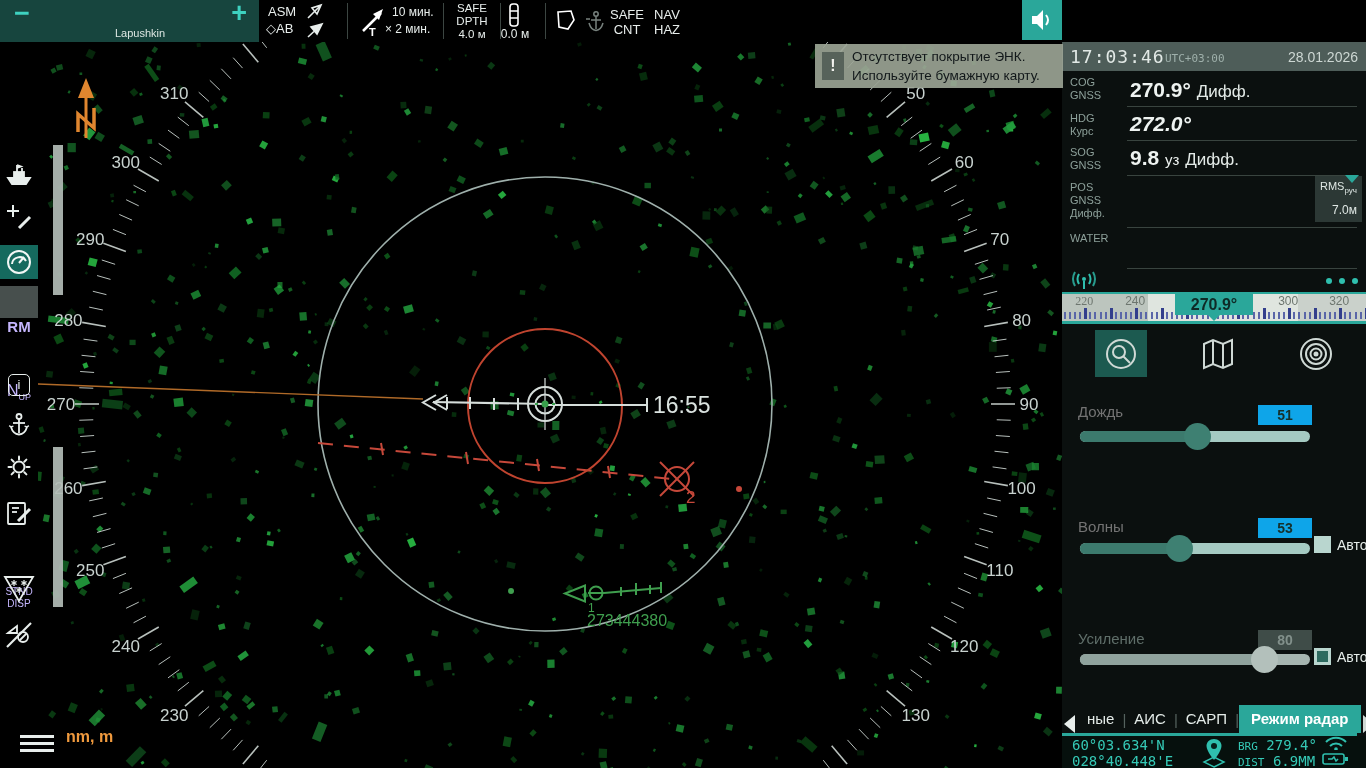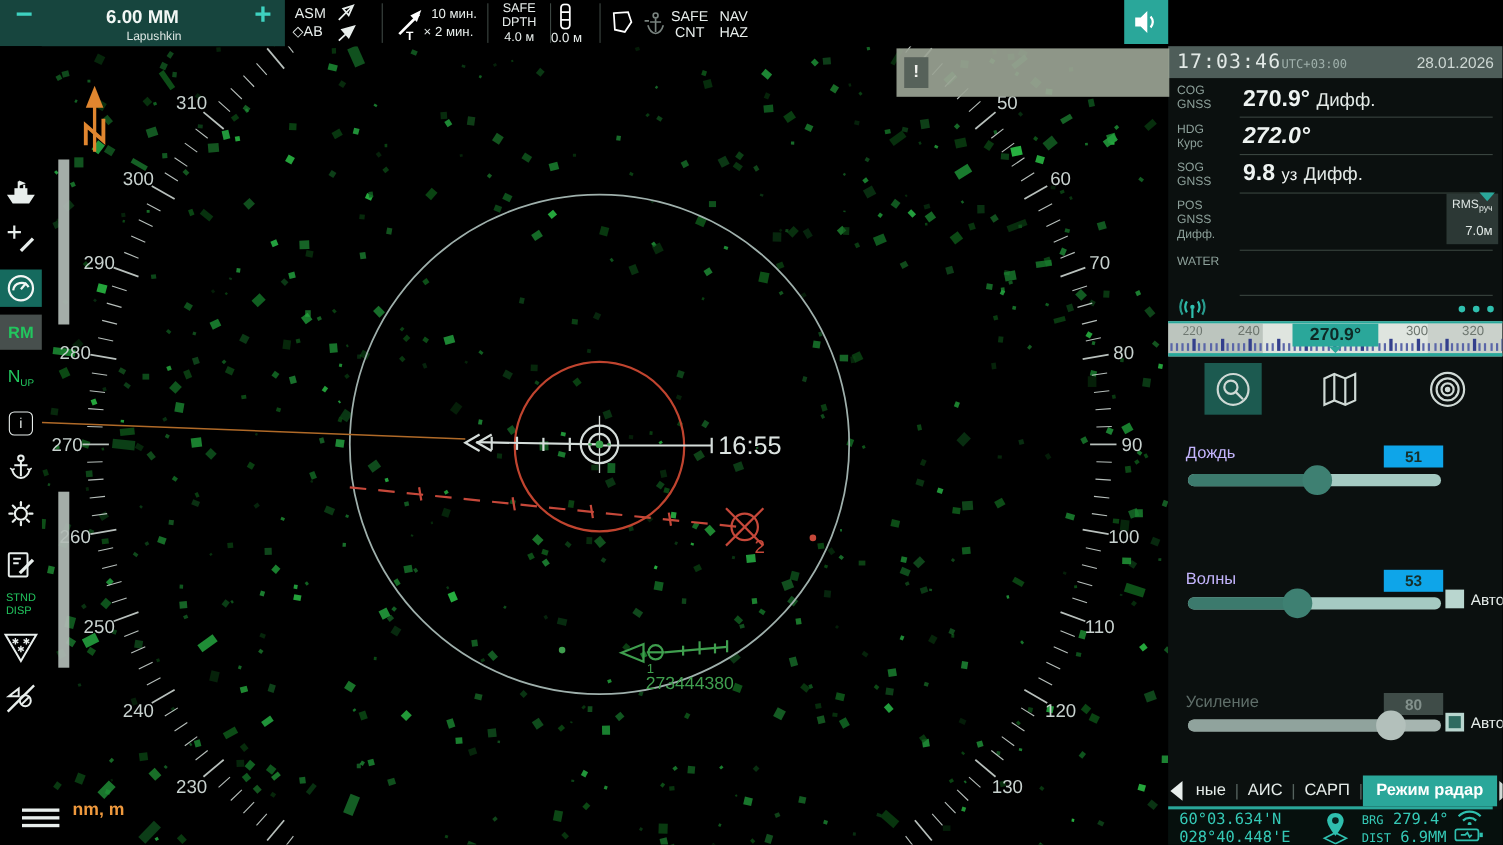--- a/index.html
+++ b/index.html
@@ -60,53 +60,53 @@
   .tape-lab{position:absolute;top:0px;font-size:12px;color:#6d766f;transform:translateX(-50%);}
   #hdg-badge{position:absolute;left:113px;top:0px;width:78px;height:21px;background:#2aa79a;text-align:center;font-size:16px;font-weight:bold;color:#0e2a26;line-height:21px;}
   #hdg-badge::after{content:"";position:absolute;left:50%;top:21px;margin-left:-6px;border-left:6px solid transparent;border-right:6px solid transparent;border-top:6px solid #2aa79a;}
 
   
   .mode-btn{position:absolute;top:288px;width:52px;height:47px;cursor:pointer;}
   .mode-btn.sel{background:#1c5a50;}
   .mode-btn svg{margin:6px 0 0 8px;}
 
   
-  .sl-label{position:absolute;left:16px;font-size:15px;color:#c4b5fd;}
+  .sl-label{position:absolute;left:16px;font-size:15px;color:#737373;}
   .sl-chip{position:absolute;left:196px;width:54px;height:20px;background:#0ea5e9;color:#16302b;font-size:14px;font-weight:bold;text-align:center;line-height:20px;}
   .sl-track{position:absolute;left:18px;width:230px;height:11px;border-radius:6px;background:#a5cac2;cursor:pointer;}
   .sl-fill{position:absolute;left:0;top:0;height:11px;border-radius:6px 0 0 6px;background:#3c7a6d;}
   .sl-knob{position:absolute;top:-8px;width:27px;height:27px;border-radius:50%;background:#3e8072;cursor:grab;}
   .auto-box{position:absolute;left:252px;width:17px;height:17px;background:#b9d6cf;cursor:pointer;}
   .auto-box.on::after{content:"";position:absolute;left:3px;top:3px;width:11px;height:11px;background:#2e6b60;}
   .auto-lab{position:absolute;left:275px;font-size:14px;color:#e6edea;}
   .sl-disabled .sl-label{color:#5f6e69;}
   .sl-disabled .sl-chip{background:#3f4c48;color:#82908b;}
   .sl-disabled .sl-track{background:#a6b5b0;}
   .sl-disabled .sl-fill{background:#90a39d;}
   .sl-disabled .sl-knob{background:#b3c0bb;}
 
   
-  #tabs-row{left:0;top:663px;width:295px;height:28px;border-bottom:3px solid #2aa79a;display:flex;align-items:center;}
+  #tabs-row{left:0;top:663px;width:295px;height:28px;border-bottom:3px solid #2aa79a;display:flex;align-items:flex-end;}
   .tab{font-size:15px;color:#e4ebe8;padding:4px 8px;cursor:pointer;white-space:nowrap;height:20px;line-height:20px;}
   .tab.active{background:#2aa79a;color:#fff;font-weight:bold;padding:4px 12px;}
   .tab-sep{color:#55625e;font-size:15px;}
   .tab-arrow{width:0;height:0;cursor:pointer;}
   #tab-prev{border-top:9px solid transparent;border-bottom:9px solid transparent;border-right:11px solid #e8eeec;margin:0 4px 0 2px;}
   #tab-next{border-top:9px solid transparent;border-bottom:9px solid transparent;border-left:11px solid #cfd8d4;margin-left:2px;}
   #footer{left:0;top:694px;width:304px;height:32px;background:#06100d;}
   .coord{position:absolute;left:10px;font-family:"DejaVu Sans Mono",monospace;font-size:14px;color:#35c9b6;}
   .brgline{position:absolute;left:176px;font-family:"DejaVu Sans Mono",monospace;font-size:14px;color:#35c9b6;}
   .brgline .lb{font-size:11px;}
 
   
   #sidebar{left:0;top:42px;width:38px;height:726px;background:#000;}
   .side-item{position:absolute;left:0;width:38px;display:flex;justify-content:center;cursor:pointer;color:#e8eeec;}
   .side-item.sel{background:#156a5e;}
   .side-item.gray{background:#474f4d;}
-  .side-txt{font-size:13px;font-weight:bold;color:#22c55e;text-align:left;}
+  .side-txt{font-size:13px;font-weight:bold;color:#c4b5fd;text-align:center;margin-top:48px;}
 
   
   #radar{left:38px;top:42px;width:1024px;height:726px;cursor:crosshair;}
   #toast{left:815px;top:44px;width:248px;height:44px;background:rgba(154,163,148,0.92);z-index:50;}
   #toast .ic{position:absolute;left:7px;top:8px;width:22px;height:28px;background:#57625a;color:#f2f2ee;font-weight:bold;text-align:center;line-height:28px;font-size:16px;}
   #toast .tx{position:absolute;left:37px;top:3px;font-size:13.5px;line-height:19px;color:#12181a;}
   #nm-label{left:66px;top:728px;font-size:16px;font-weight:bold;color:#f09a3e;z-index:5;}
   #burger{left:20px;top:735px;width:34px;height:18px;cursor:pointer;z-index:5;}
   #burger i{display:block;height:3px;background:#e8eeec;margin-bottom:4px;}
 </style>
@@ -1041,33 +1041,34 @@
       <line x1="598" y1="541" x2="598" y2="553"></line>
       <line x1="612" y1="543" x2="612" y2="552"></line>
       <line x1="623" y1="540" x2="623" y2="551"></line>
     </g>
     <text x="550" y="570" font-size="12" fill="#3f9e4e">1</text>
     <text x="549" y="584" font-size="16" fill="#3f9e4e">273444380</text>
   </svg>
 
   <div id="toast" class="abs">
     <div class="ic">!</div>
+    <div class="tx"><span>Отсутствует покрытие ЭНК.</span><br>
+                    <span>Используйте бумажную карту.</span></div>
   </div>
 
   <div id="nm-label" class="abs">nm, m</div>
   <div id="burger" class="abs">
       <i></i>
       <i></i>
       <i></i>
     </div>
 
   <div id="topbar" class="abs">
     <div id="range-box" class="abs">
       <span id="range-minus" class="pm">−</span>
-      <span id="range-value">6.00 ММ</span>
       <span id="range-plus" class="pm">+</span>
       <span id="range-station">Lapushkin</span>
     </div>
     <span class="abs tb-txt" style="left:268px;top:4px;">ASM</span>
     <span class="abs tb-txt" style="left:266px;top:21px;">◇AB</span>
     <span class="abs tb-icon" style="left:305px;top:3px;">
       <svg width="20" height="17">
           <path d="M3,15 L16,2 M16,2 L7,5 L12,11 Z" stroke="#e8eeec" stroke-width="1.6" fill="none"></path>
         </svg>
       </span>

